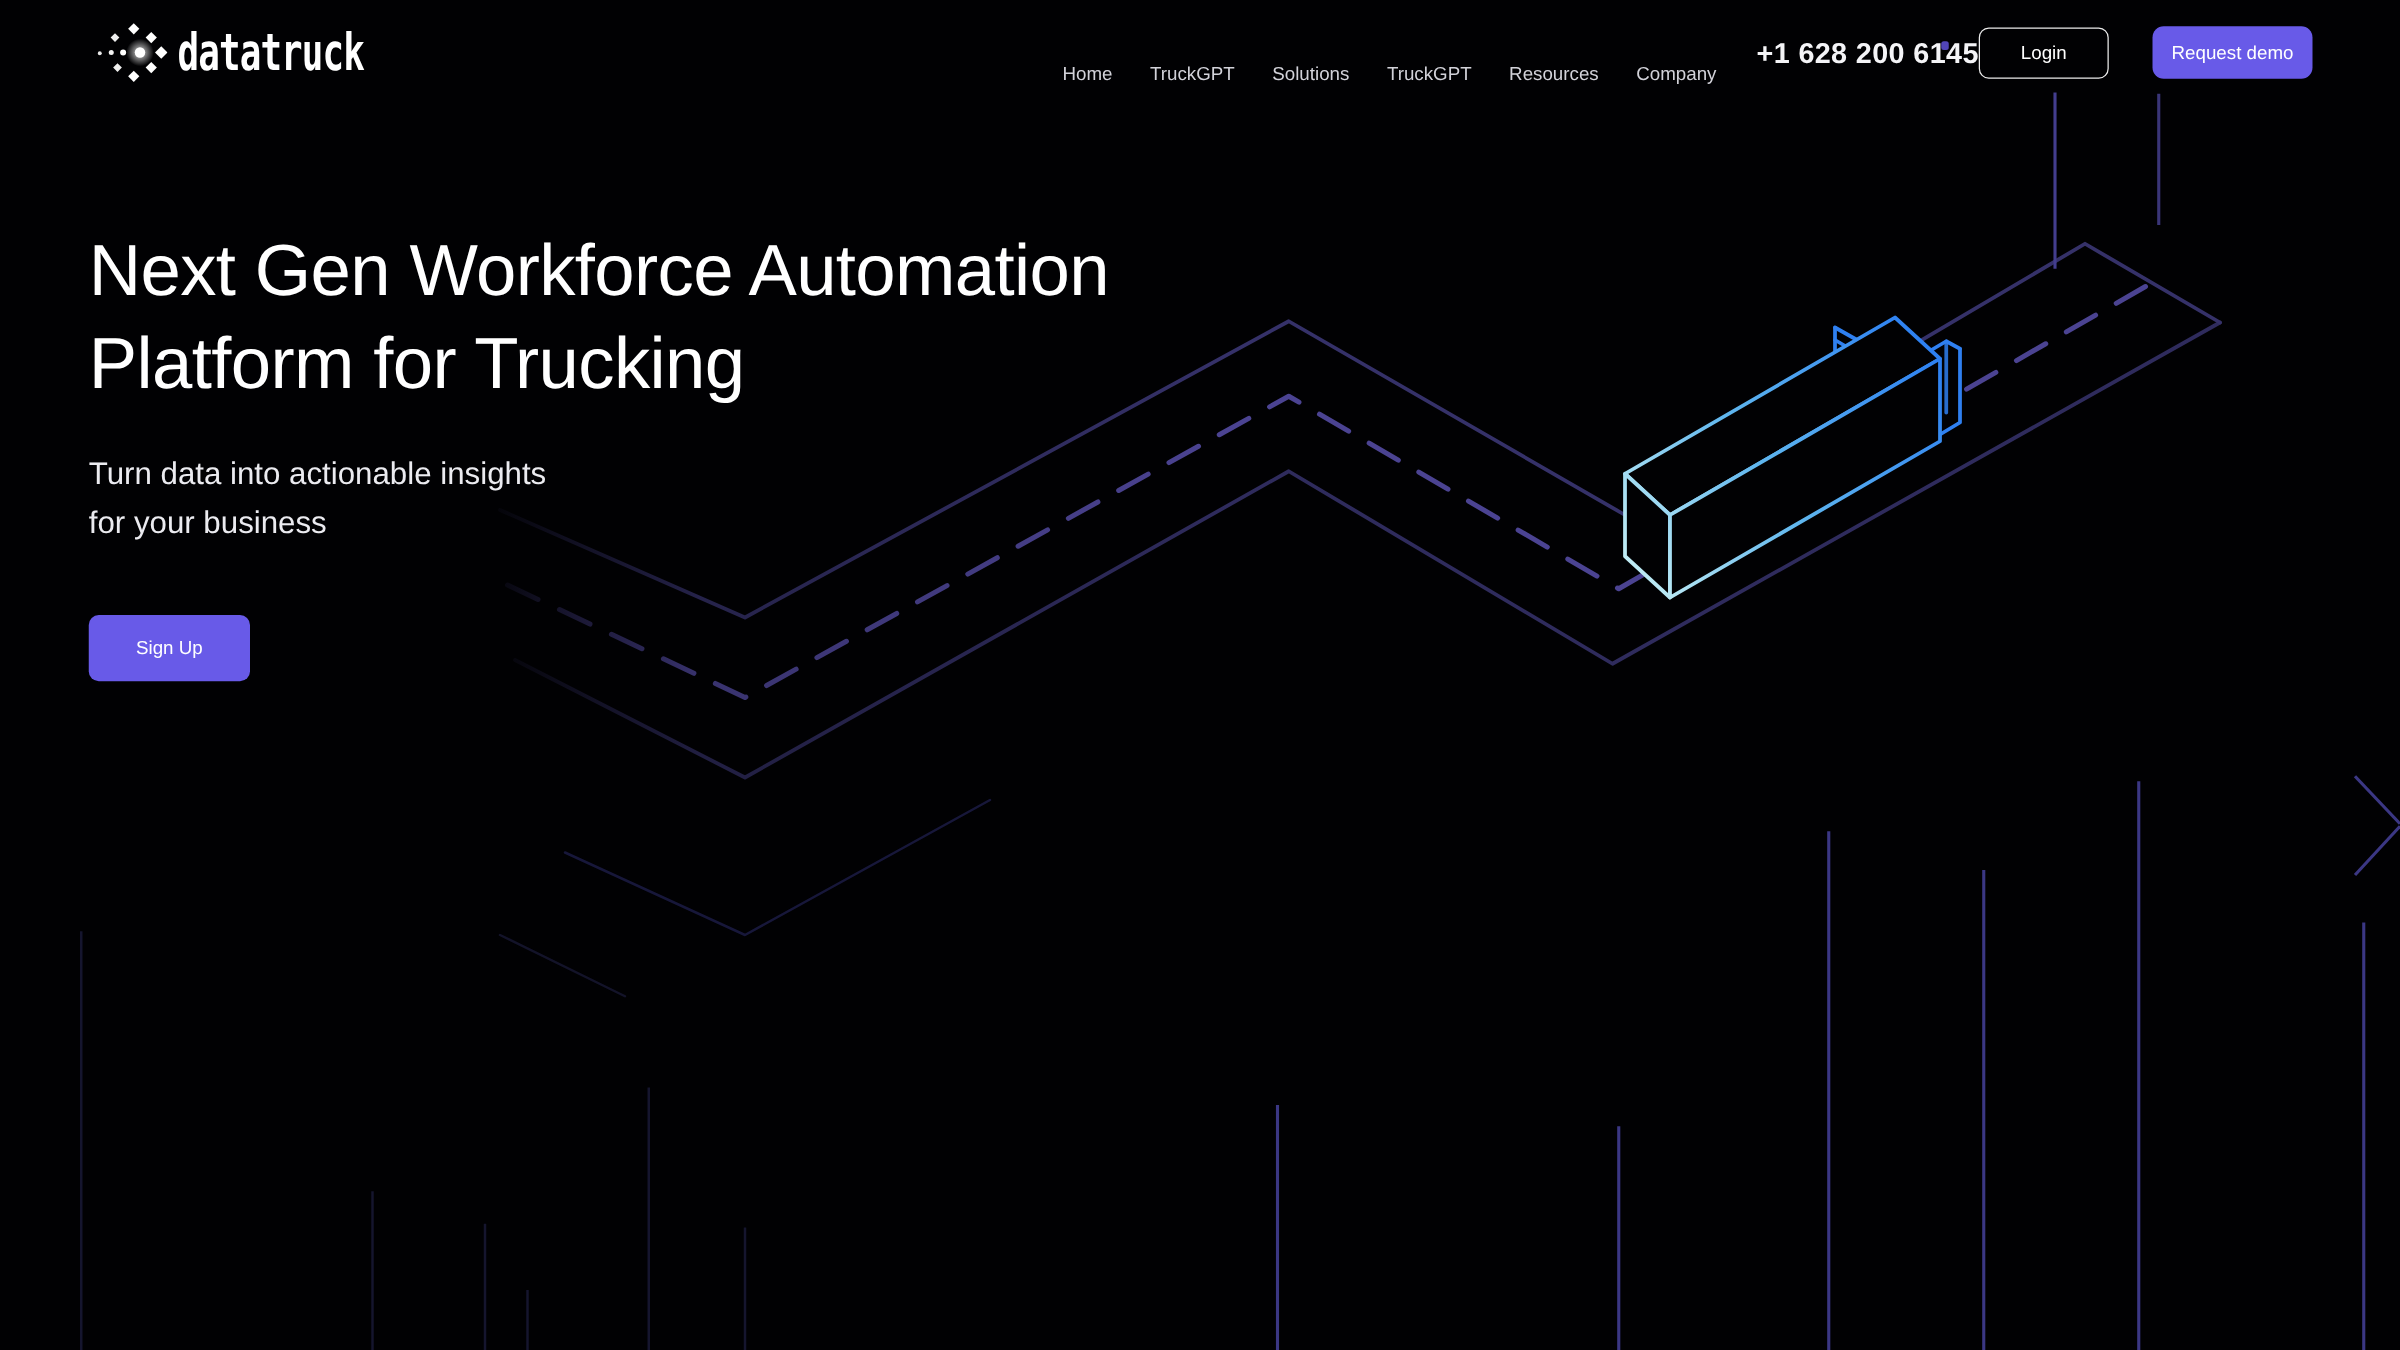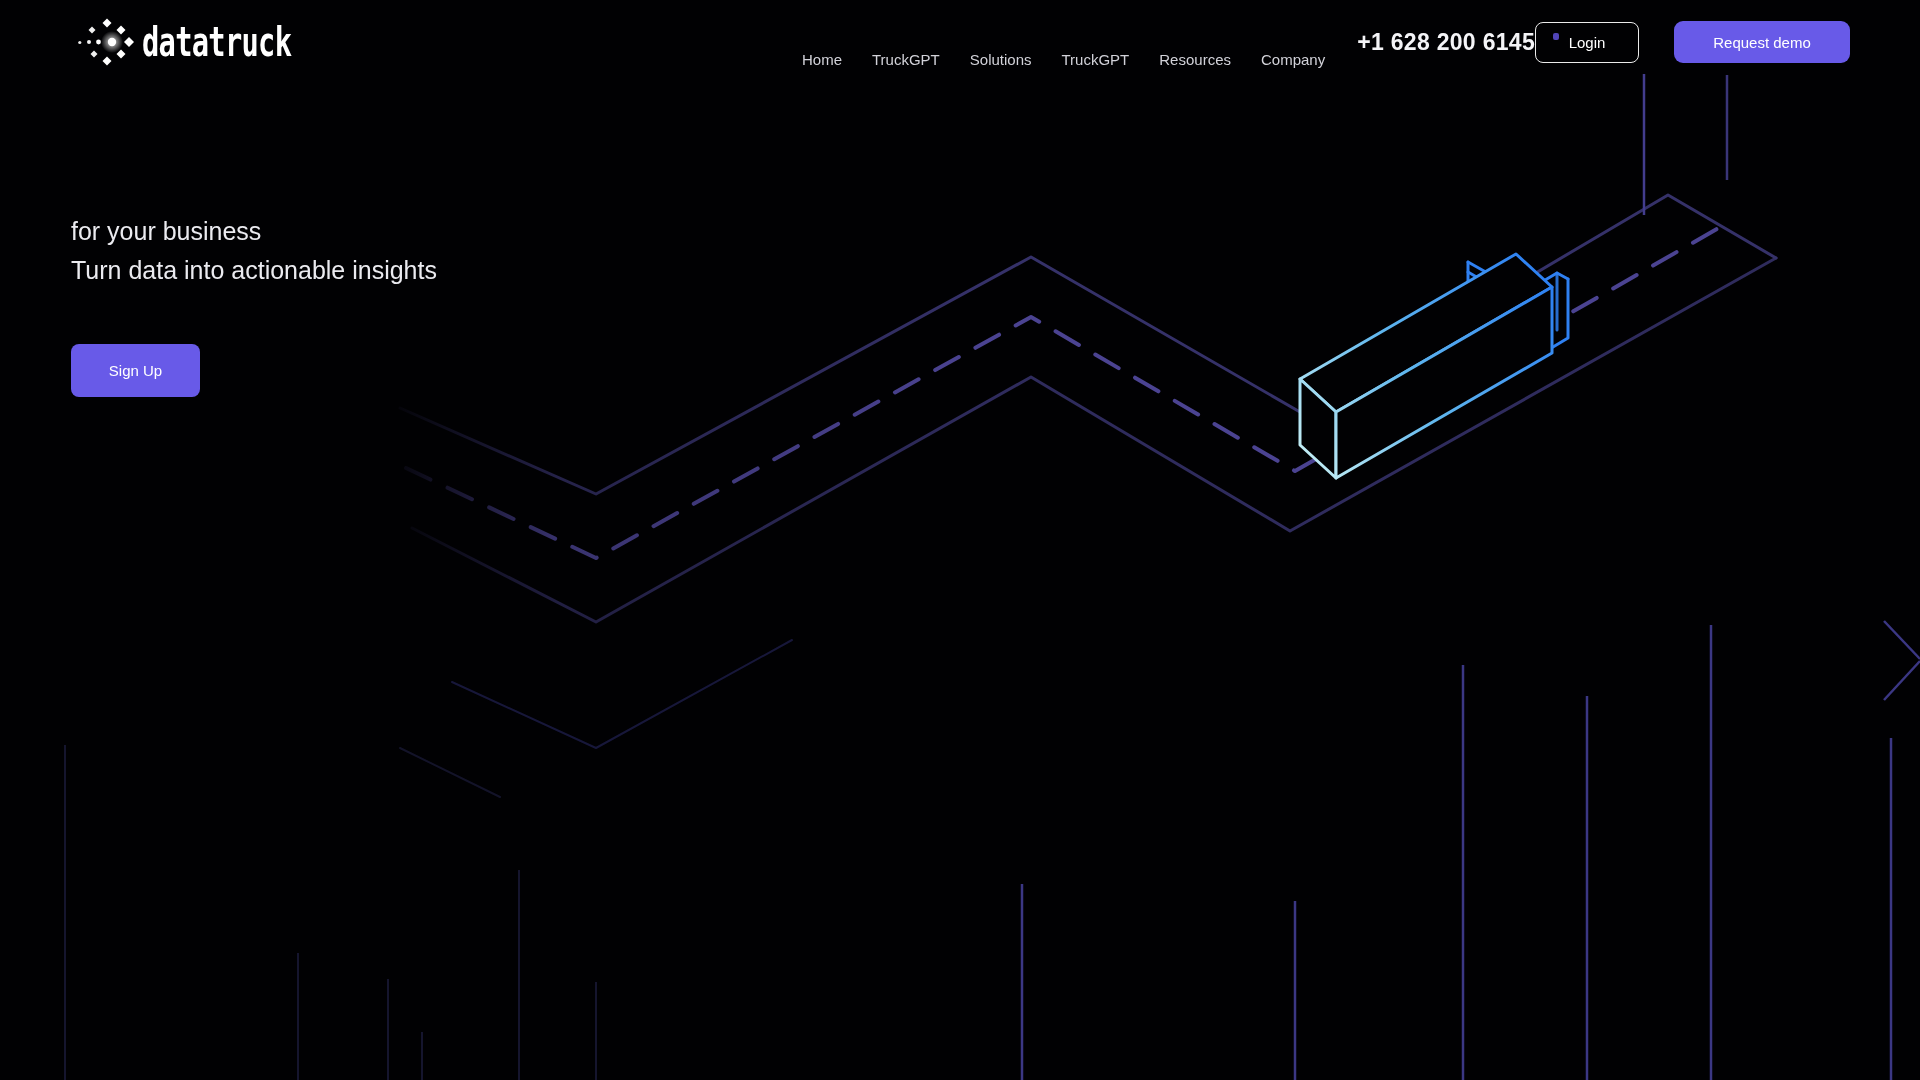--- a/index.html
+++ b/index.html
@@ -52,21 +52,21 @@
     font-family:"Liberation Sans", sans-serif;
     font-size:15px; color:#ffffff; cursor:pointer; white-space:nowrap;
   }
   .btn-login {
     width:104px; height:41px;
     background:transparent;
     border:1px solid rgba(255,255,255,.92);
     border-radius:8px;
   }
   .btn-demo {
-    margin-left:35px; width:176px; height:42px;
+    margin-left:35px; width:128px; height:42px;
     background:#685ae8;
     border:none; border-radius:9px;
   }
   .header-dot {
     position:absolute; left:1553px; top:33px;
     width:6px; height:7px; border-radius:2px;
     background:#5145b8; z-index:9;
   }
 
   
@@ -194,18 +194,22 @@
   </nav>
 
   <div class="phone">+1 628 200 6145</div>
 
   <button class="btn btn-login">Login</button>
   <button class="btn btn-demo">Request demo</button>
 </div>
 <div class="header-dot"></div>
 
 <div class="hero">
+  <h1 style="margin:0; font-weight:500;">
+    <div class="hero-title">Next Gen Workforce Automation</div>
+    <div class="hero-title">Platform for Trucking</div>
+  </h1>
   <div class="hero-sub">
+    <div>Turn data into actionable insights</div>
     <div>for your business</div>
-    <div>Turn data into actionable insights</div>
   </div>
   <button class="btn btn-signup">Sign Up</button>
 </div>
 
 </body></html>

